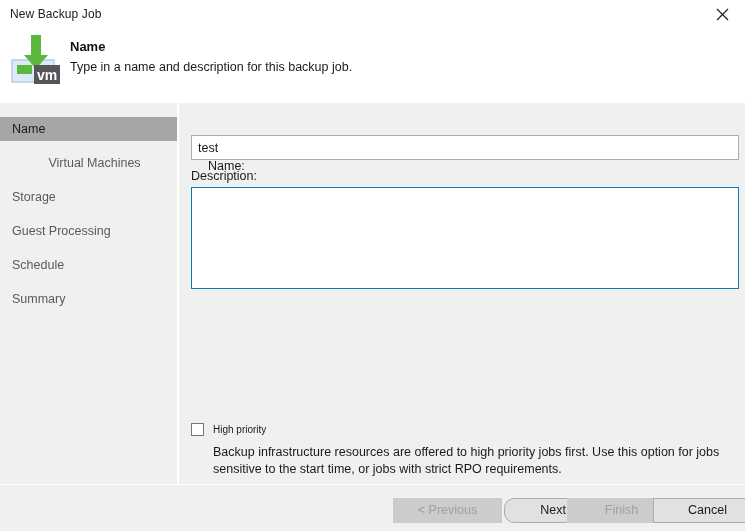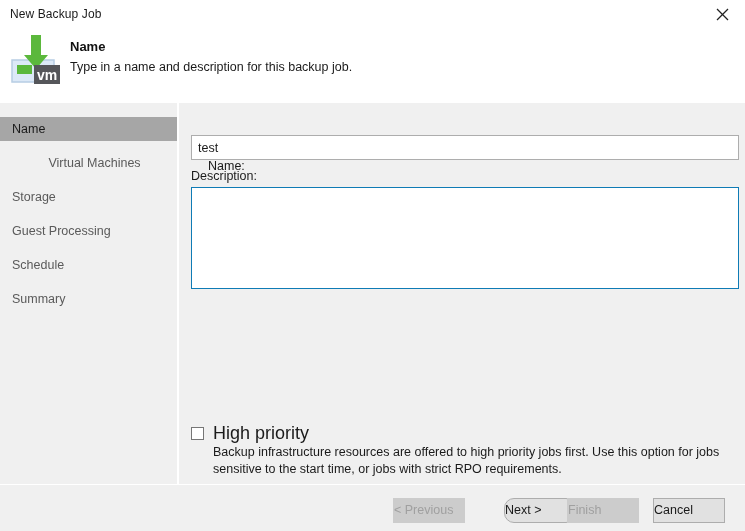--- a/index.html
+++ b/index.html
@@ -182,21 +182,21 @@
   .checkbox-box {
     width: 13px;
     height: 13px;
     box-sizing: border-box;
     border: 1px solid #767676;
     background: #ffffff;
     flex: 0 0 auto;
   }
   .checkbox-label {
     margin-left: 9px;
-    font-size: 18px;
+    font-size: 10px;
     color: #1a1a1a;
     white-space: nowrap;
   }
   .hint-text {
     position: absolute;
     left: 34px;
     top: 341px;
     width: 520px;
     font-size: 12.5px;
     line-height: 17px;
@@ -210,26 +210,27 @@
     top: 484px;
     width: 745px;
     height: 47px;
     background: #f0f0f0;
     border-top: 1px solid #ffffff;
     box-sizing: border-box;
   }
   .btn {
     position: absolute;
     top: 13px;
-    width: 72px;
+    width: 109px;
     height: 25px;
     box-sizing: border-box;
     font-family: "Liberation Sans", sans-serif;
     font-size: 12.5px;
     line-height: 23px;
+    text-align: center;
     background: #e1e1e1;
     border: 1px solid #adadad;
     color: #1a1a1a;
     cursor: default;
     white-space: nowrap;
   }
   .btn.disabled {
     background: #cccccc;
     border: 1px solid #cccccc;
     color: #a0a0a0;

